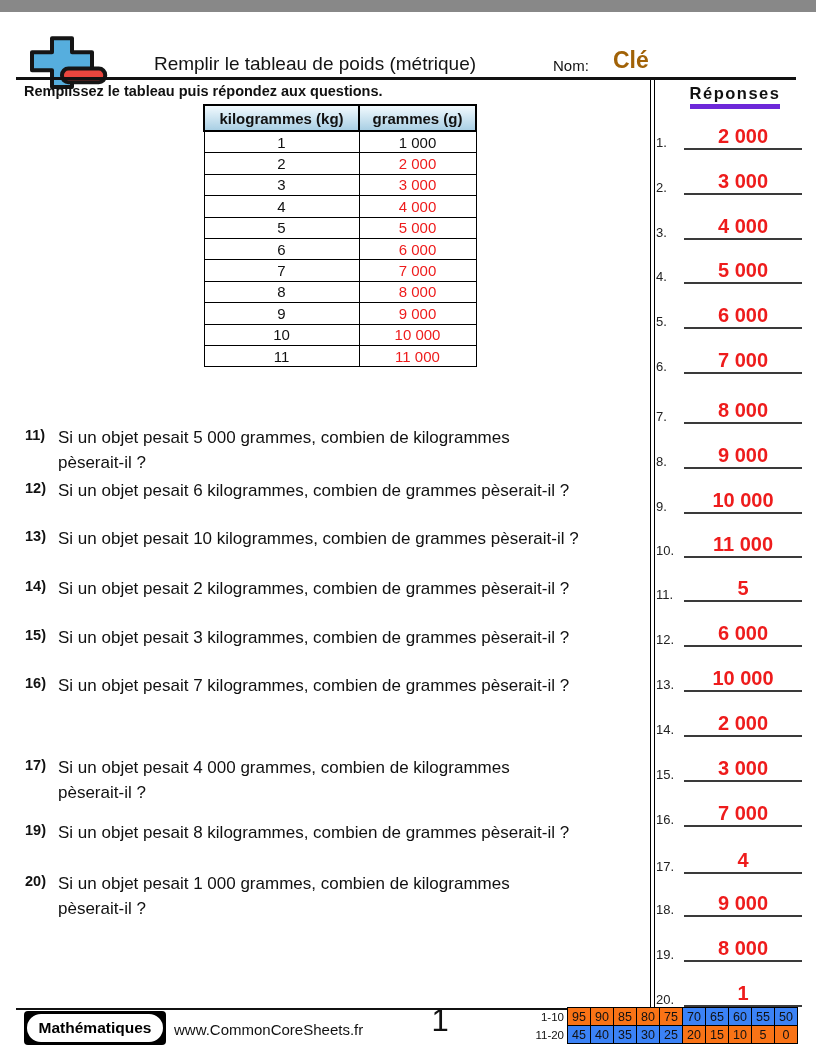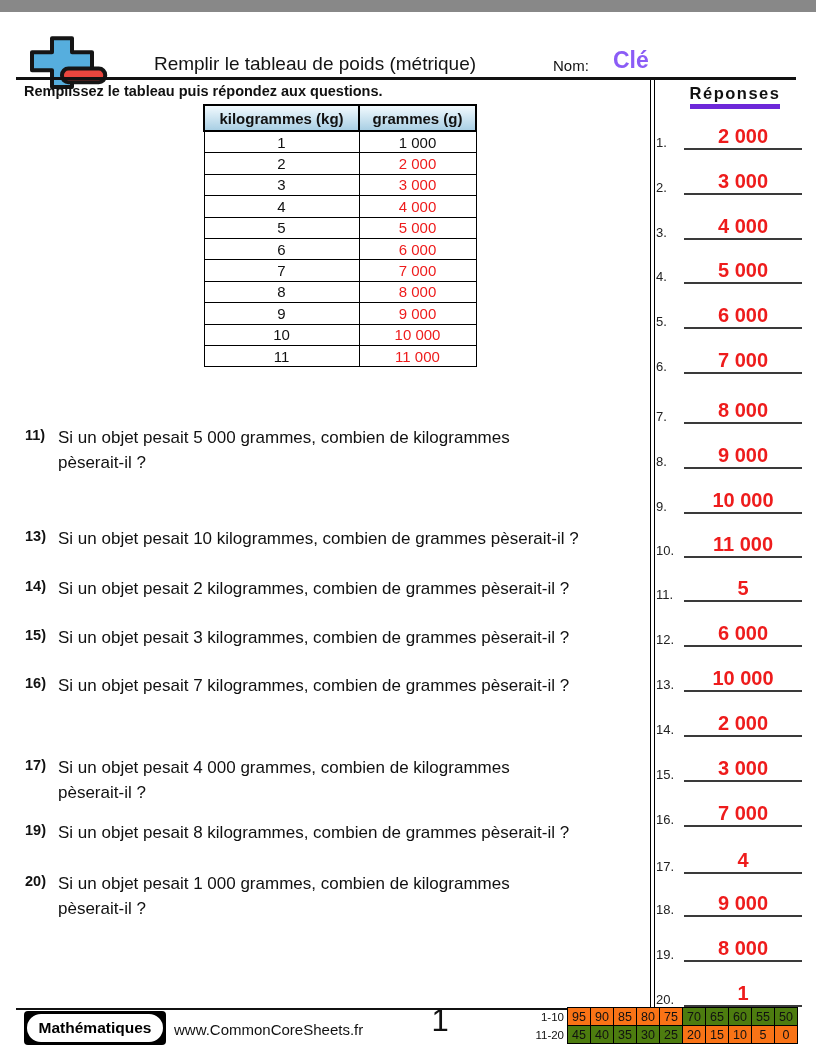--- a/index.html
+++ b/index.html
@@ -2,21 +2,21 @@
 <html><head>
 <meta charset="utf-8">
 <style>
   html,body{margin:0;padding:0;background:#888;}
   .page{position:relative;width:816px;height:1056px;margin:12px auto;background:#fff;overflow:hidden;
         font-family:"Liberation Sans", sans-serif;color:#111;padding-left:36px;}
   
   .logo{position:absolute;left:26px;top:22px;width:84px;height:58px;}
   .title{position:absolute;left:115px;top:41px;width:400px;text-align:center;font-size:19px;color:#141414;}
   .name-label{position:absolute;left:553px;top:45px;font-size:15px;}
-  .name-value{position:absolute;left:613px;top:35px;font-size:23px;font-weight:bold;color:#8b5cf6;}
+  .name-value{position:absolute;left:613px;top:35px;font-size:23px;font-weight:bold;color:#a16207;}
   .header-rule{position:absolute;left:16px;top:65px;width:780px;height:3px;background:#111;}
   .instruction{position:absolute;left:24px;top:71px;font-size:14.5px;font-weight:bold;}
   
   .vdivider{position:absolute;left:650px;top:68px;height:928px;width:5px;
             border-left:1.5px solid #000;border-right:1.5px solid #000;box-sizing:border-box;}
   
   .conv{position:absolute;left:203px;top:92px;border-collapse:collapse;}
   .conv th{width:145px;height:22px;border:2px solid #000;font-size:15px;font-weight:bold;
            background:linear-gradient(#f2fafe,#a9cfe4);padding:1px 4px;}
   .conv th.col-g{width:107px;}
@@ -41,21 +41,21 @@
   .badge-pill{position:absolute;left:3px;top:3px;right:3px;bottom:3px;background:#fff;border-radius:15px;
               display:flex;align-items:center;justify-content:center;font-size:15.5px;font-weight:bold;color:#000;}
   .website{position:absolute;left:174px;top:1009px;font-size:15px;}
   .page-num{position:absolute;left:420px;top:991px;width:40px;text-align:center;font-size:31px;}
   .score{position:absolute;left:528px;top:995px;font-size:12.5px;}
   .score-row{display:flex;align-items:center;height:19px;}
   .score-row + .score-row{margin-top:-1px;}
   .score-label{width:36px;text-align:right;padding-right:4px;font-size:11.5px;}
   .score-cell{width:22px;height:17px;border:1px solid #000;margin-left:-1px;display:flex;
               align-items:center;justify-content:center;background:#f97316;}
-  .score-cell.b{background:#4d7c0f;}
+  .score-cell.b{background:#3b82f6;}
 </style>
 </head>
 <body>
 
 <div class="page">
 
   <svg class="logo" viewBox="0 0 105 72">
     <path d="M32.5 5 H57.5 V22.5 H82.5 V45 H57.5 V66 H32.5 V45 H7.5 V22.5 H32.5 Z" fill="#56aede" stroke="#151515" stroke-width="5" stroke-linejoin="round"></path>
     <rect x="45" y="43" width="54" height="17" rx="8" fill="#e8463e" stroke="#151515" stroke-width="5"></rect>
   </svg>
@@ -115,20 +115,24 @@
     <tr>
           <td>11</td>
           <td class="red">11 000</td>
         </tr>
   </tbody>
     </table>
 
   <div class="q two" style="top:413px">
       <span class="q-num">11)</span>
       <div class="q-text">Si un objet pesait 5 000 grammes, combien de kilogrammes pèserait-il ?</div>
+    </div>
+  <div class="q" style="top:466px">
+      <span class="q-num">12)</span>
+      <div class="q-text">Si un objet pesait 6 kilogrammes, combien de grammes pèserait-il ?</div>
     </div>
   <div class="q" style="top:514px">
       <span class="q-num">13)</span>
       <div class="q-text">Si un objet pesait 10 kilogrammes, combien de grammes pèserait-il ?</div>
     </div>
   <div class="q" style="top:564px">
       <span class="q-num">14)</span>
       <div class="q-text">Si un objet pesait 2 kilogrammes, combien de grammes pèserait-il ?</div>
     </div>
   <div class="q" style="top:613px">

